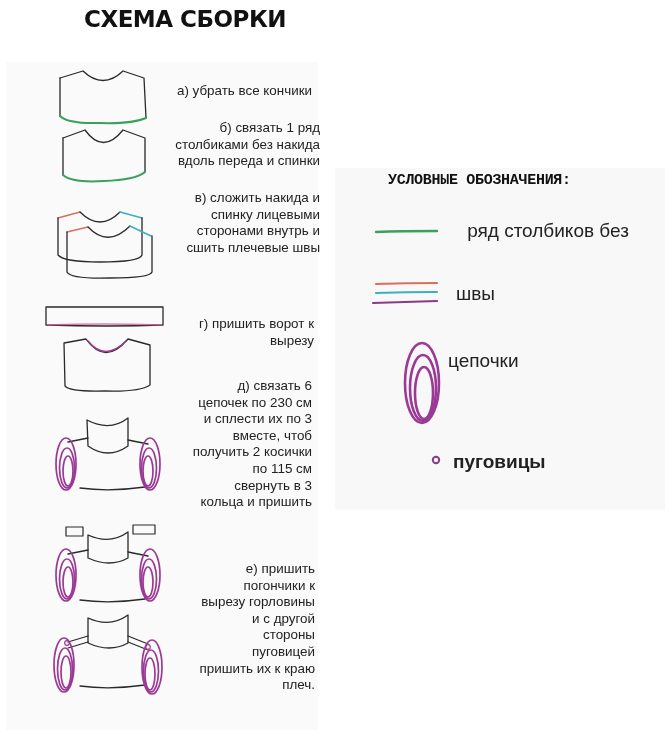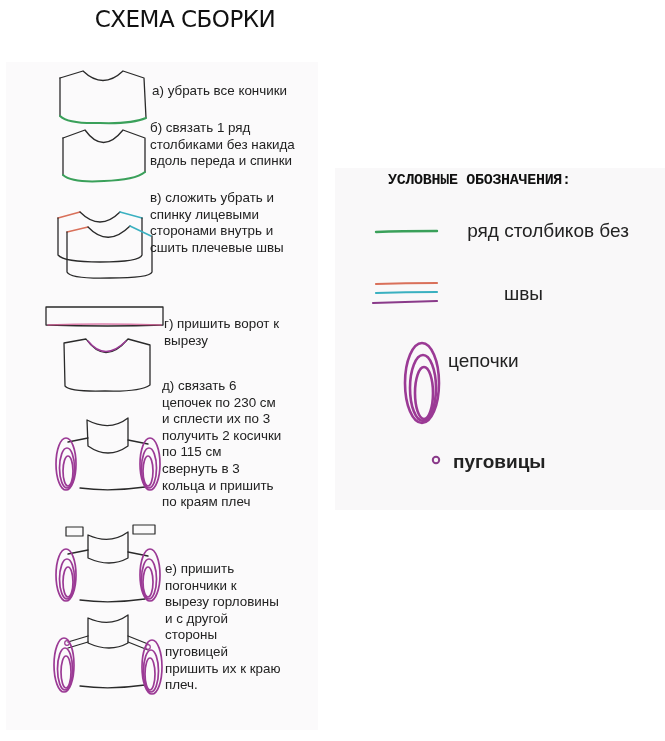--- a/index.html
+++ b/index.html
@@ -1,22 +1,22 @@
 <!DOCTYPE html>
 <html><head>
 <meta charset="utf-8">
 <style>
   html, body { margin:0; padding:0; }
   body { width:665px; height:741px; background:#ffffff; position:relative; overflow:hidden;
          font-family:"Liberation Sans", sans-serif; color:#1a1a1a; }
   .title { position:absolute; left:0; top:6px; width:370px; text-align:center;
-           font-family:"DejaVu Sans", sans-serif; font-weight:normal; font-size:23px; letter-spacing:-0.5px; color:#111; }
+           font-family:"DejaVu Sans", sans-serif; font-weight:bold; font-size:23px; letter-spacing:-0.5px; color:#111; }
   .left-panel { position:absolute; left:6px; top:62px; width:312px; height:668px; background:#fbfafb; }
   .legend-panel { position:absolute; left:335px; top:168px; width:330px; height:342px; background:#f9f8f9; }
-  .step { position:absolute; text-align:left; font-size:13.4px; line-height:16.6px; color:#222; }
+  .step { position:absolute; text-align:right; font-size:13.4px; line-height:16.6px; color:#222; }
   .art { position:absolute; left:0; top:0; }
   .legend-title { position:absolute; left:388px; top:172px; font-family:Liberation Mono, monospace; font-weight:bold; font-size:15px; color:#111; letter-spacing:-0.3px;}
   .legend-text { position:absolute; font-size:19px; line-height:23px; color:#222; text-align:center; }
 </style>
 </head>
 <body>
 
 <div class="title">СХЕМА СБОРКИ</div>
 
 <div class="left-panel"></div>
@@ -113,55 +113,55 @@
 
 <div class="step" style="left:152px; top:83px; width:160px;">
   <div>а) убрать все кончики</div>
 </div>
 <div class="step" style="left:150px; top:120px; width:170px;">
   <div>б) связать 1 ряд</div>
   <div>столбиками без накида</div>
   <div>вдоль переда и спинки</div>
 </div>
 <div class="step" style="left:150px; top:190px; width:170px;">
-  <div>в) сложить убрать и</div>
+  <div>в) сложить накида и</div>
   <div>спинку лицевыми</div>
   <div>сторонами внутрь и</div>
   <div>сшить плечевые швы</div>
 </div>
 <div class="step" style="left:164px; top:316px; width:150px;">
   <div>г) пришить ворот к</div>
   <div>вырезу</div>
 </div>
 <div class="step" style="left:162px; top:378px; width:150px;">
   <div>д) связать 6</div>
   <div>цепочек по 230 см</div>
   <div>и сплести их по 3</div>
+  <div>вместе, чтоб</div>
   <div>получить 2 косички</div>
   <div>по 115 см</div>
   <div>свернуть в 3</div>
   <div>кольца и пришить</div>
-  <div>по краям плеч</div>
 </div>
 <div class="step" style="left:165px; top:561px; width:150px;">
   <div>е) пришить</div>
   <div>погончики к</div>
   <div>вырезу горловины</div>
   <div>и с другой</div>
   <div>стороны</div>
   <div>пуговицей</div>
   <div>пришить их к краю</div>
   <div>плеч.</div>
 </div>
 
 <div class="legend-title">УСЛОВНЫЕ ОБОЗНАЧЕНИЯ:</div>
 <div class="legend-text" style="left:448px; top:219px; width:200px;">
   <div>ряд столбиков без</div>
 </div>
-<div class="legend-text" style="left:456px; top:282px; text-align:left;margin-left:48px;">
+<div class="legend-text" style="left:456px; top:282px; text-align:left;">
   <span>швы</span>
 </div>
 <div class="legend-text" style="left:448px; top:349px; text-align:left;">
   <span>цепочки</span>
 </div>
 <div class="legend-text" style="left:453px; top:450px; text-align:left;font-weight:bold;">
   <span>пуговицы</span>
 </div>
 
 </body></html>

